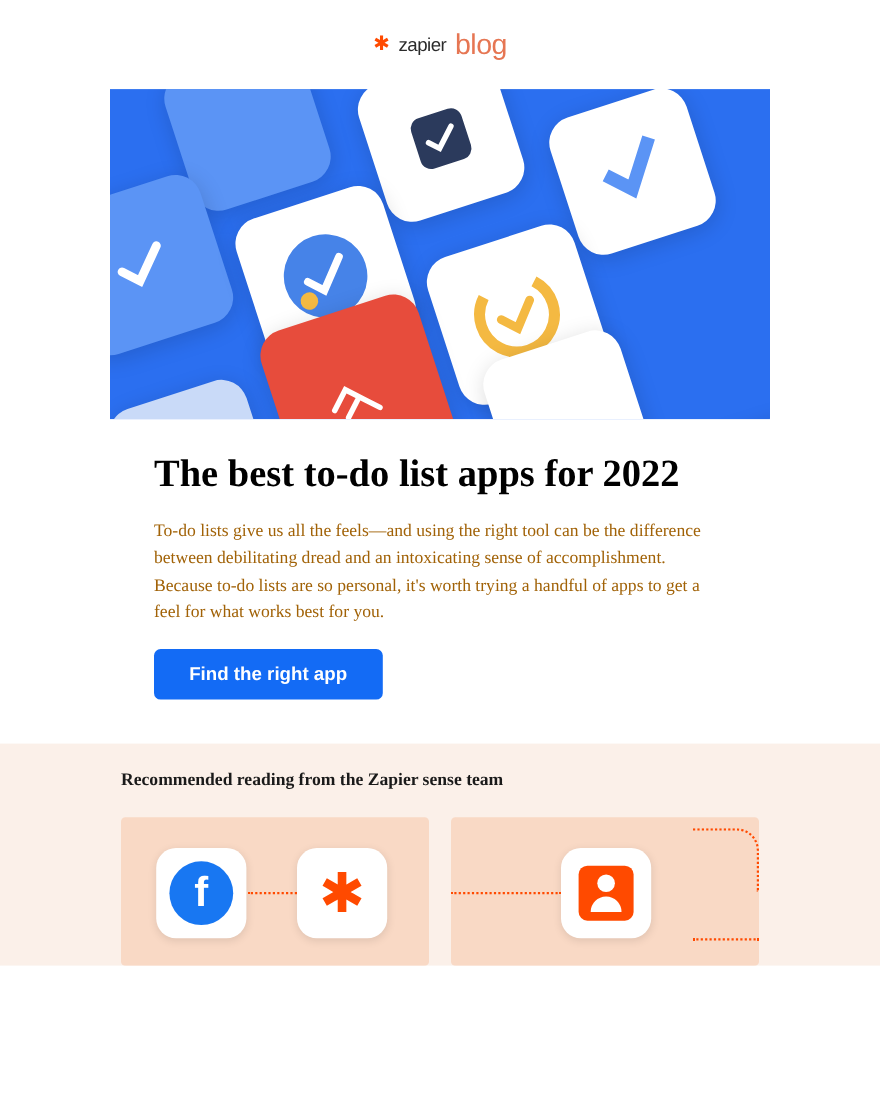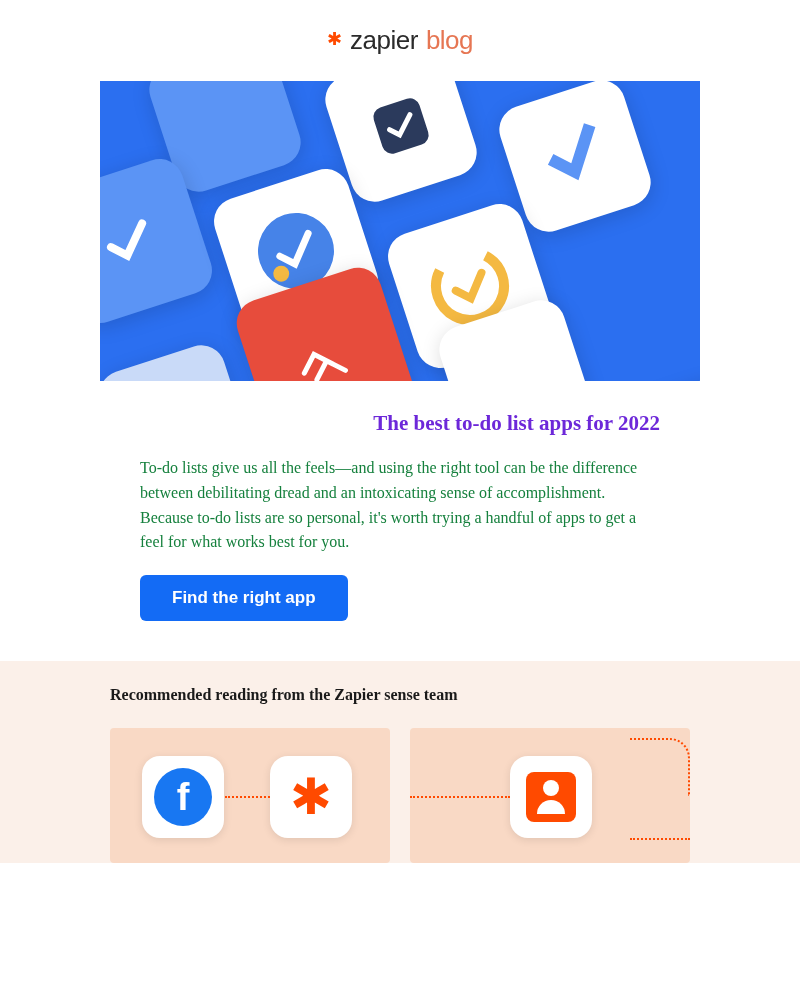--- a/index.html
+++ b/index.html
@@ -19,21 +19,21 @@
       padding: 25px 0;
     }
     
     .logo {
       display: inline-flex;
       align-items: center;
       gap: 8px;
     }
     
     .logo-zapier {
-      font-size: 26px;
+      font-size: 17px;
       font-weight: 500;
       color: #2b2b2b;
       letter-spacing: -0.5px;
     }
     
     .logo-blog {
       font-size: 26px;
       font-weight: 400;
       color: #e67653;
       letter-spacing: -0.5px;
@@ -88,32 +88,31 @@
     }
     
     .category {
       font-size: 15px;
       font-weight: 700;
       color: #1a1a1a;
       margin-bottom: 10px;
     }
     
     .title {
-      font-size: 21px;
+      font-size: 35px;
       font-weight: 700;
-      color: #6d28d9;
+      color: #000000;
       margin-bottom: 20px;
       font-family: Georgia, 'Times New Roman', serif;
-      text-align: right;
     }
     
     .body-text {
       font-size: 16px;
       line-height: 1.55;
-      color: #15803d;
+      color: #a16207;
       margin-bottom: 20px;
       font-family: Georgia, 'Times New Roman', serif;
     }
     
     .cta-button {
       display: inline-block;
       background: #136bf5;
       color: #ffffff;
       font-size: 17px;
       font-weight: 600;

